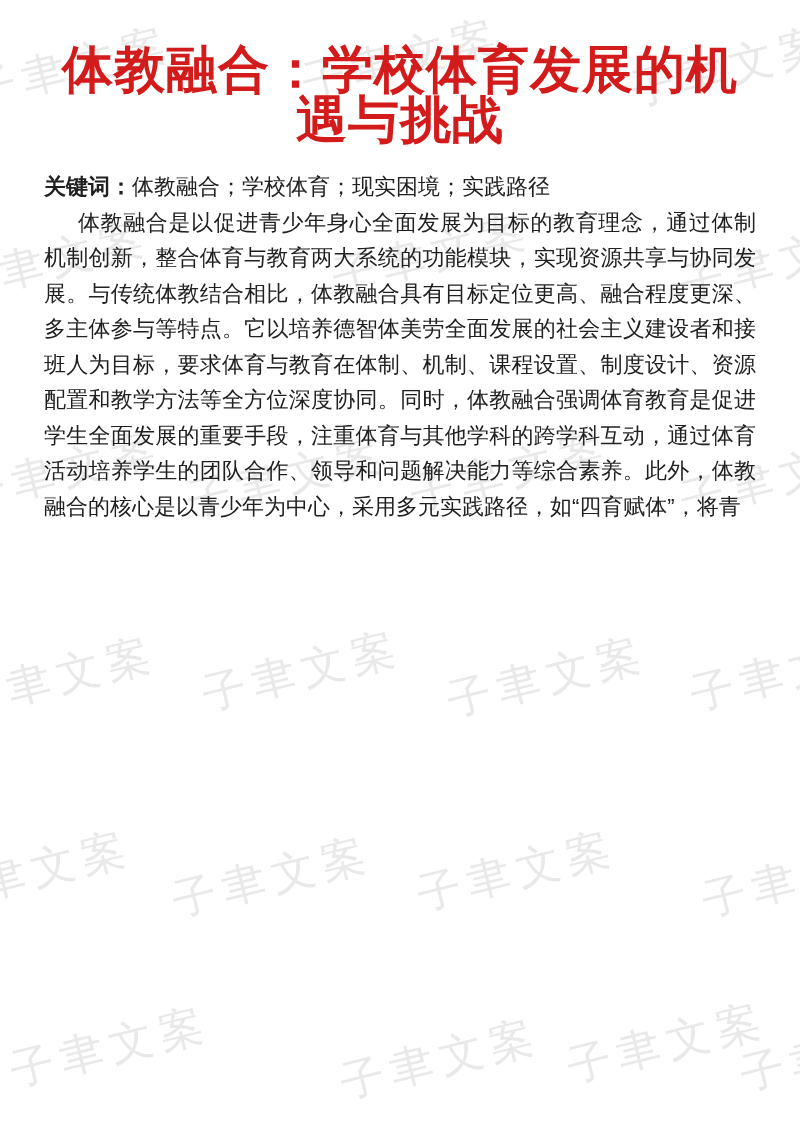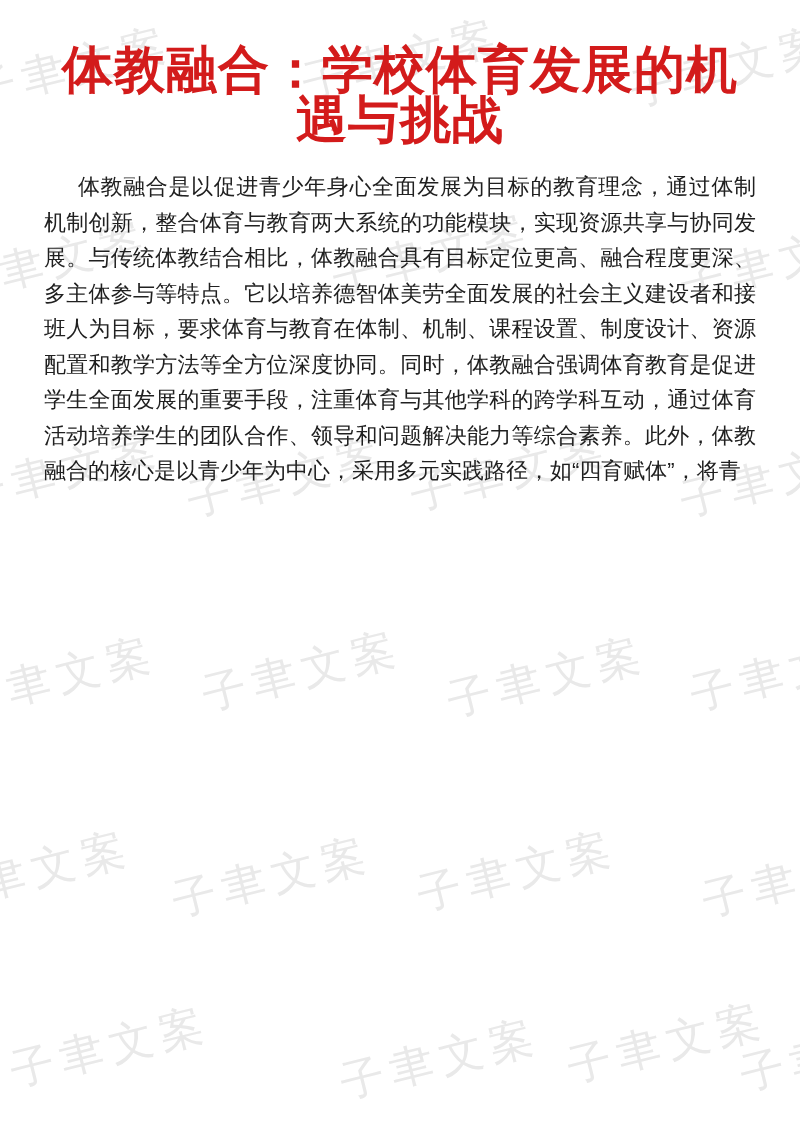--- a/index.html
+++ b/index.html
@@ -99,18 +99,19 @@
       <div class="wm" style="left: 8px; top: 1018px;">子聿文案</div>
       <div class="wm" style="left: 338px; top: 1030px;">子聿文案</div>
       <div class="wm" style="left: 565px; top: 1014px;">子聿文案</div>
       <div class="wm" style="left: 738px; top: 1022px;">子聿文案</div>
     </div>
 
   <div class="content">
     <h1 class="doc-title">体教融合：学校体育发展的机遇与挑战</h1>
 
 
+    <p class="para"><span class="lead-label">关键词：</span><span>体教融合；学校体育；现实困境；实践路径</span></p>
 
 
     <p class="para indent">体教融合是以促进青少年身心全面发展为目标的教育理念，通过体制机制创新，整合体育与教育两大系统的功能模块，实现资源共享与协同发展。与传统体教结合相比，体教融合具有目标定位更高、融合程度更深、多主体参与等特点。它以培养德智体美劳全面发展的社会主义建设者和接班人为目标，要求体育与教育在体制、机制、课程设置、制度设计、资源配置和教学方法等全方位深度协同。同时，体教融合强调体育教育是促进学生全面发展的重要手段，注重体育与其他学科的跨学科互动，通过体育活动培养学生的团队合作、领导和问题解决能力等综合素养。此外，体教融合的核心是以青少年为中心，采用多元实践路径，如“四育赋体”，将青</p>
   </div>
 
 </div>
 
 </body></html>

